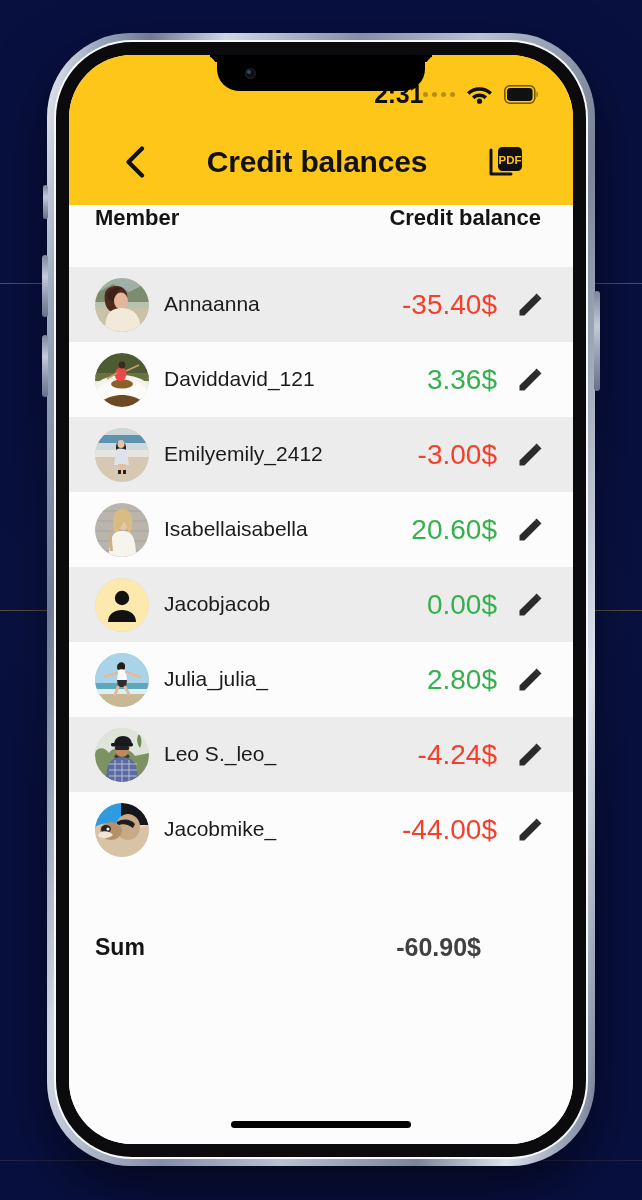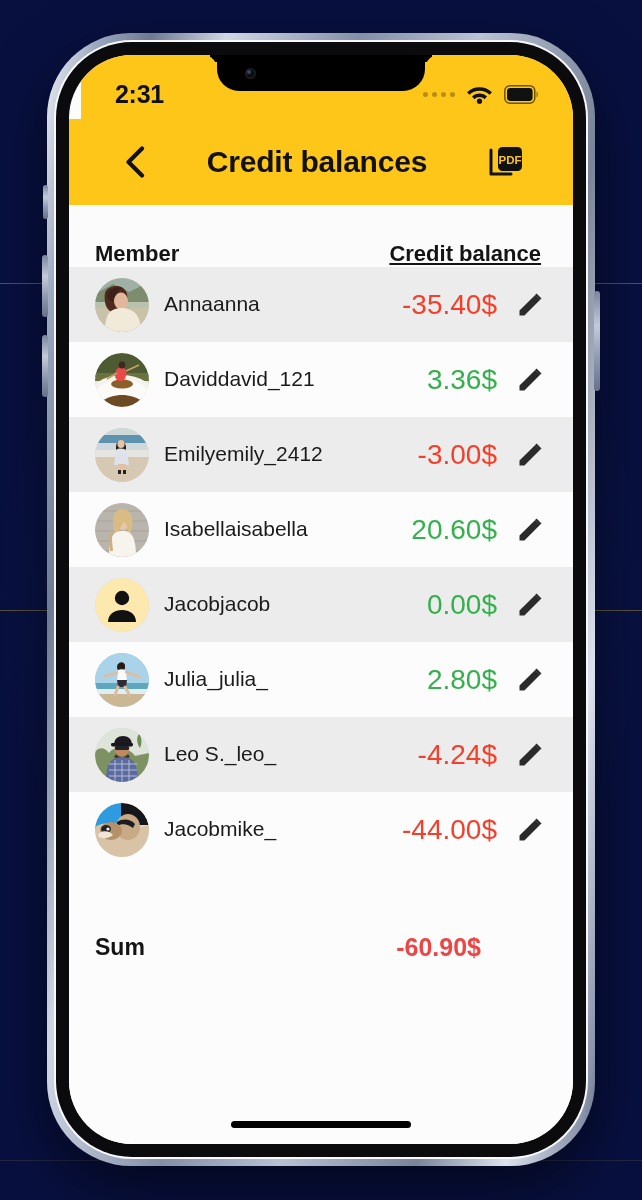--- a/index.html
+++ b/index.html
@@ -77,26 +77,26 @@
     border-radius: 3px;
   }
   .side-btn.silent { left: -4px; top: 152px; width: 5px; height: 34px; }
   .side-btn.volup  { left: -5px; top: 222px; width: 6px; height: 62px; }
   .side-btn.voldn  { left: -5px; top: 302px; width: 6px; height: 62px; }
   .side-btn.power  { right: -5px; top: 258px; width: 6px; height: 100px; }
 
   
   #status-bar {
     position: absolute;
-    top: 0; left: 12px; right: 0;
+    top: 0; left: 0; right: 0;
     height: 64px;
     background: #ffc61a;
     display: flex;
     align-items: center;
-    justify-content: space-between;
+    justify-content: flex-end;
     padding: 14px 34px 0 34px;
     z-index: 4;
   }
   #status-time {
     font-size: 25px;
     font-weight: 700;
     color: #111;
     letter-spacing: -.3px;
   }
   #status-right {
@@ -192,36 +192,35 @@
   }
   #pdf-button svg { width: 36px; height: 36px; display: block; }
 
   
   #table-header {
     position: absolute;
     top: 150px; left: 0; right: 0;
     height: 62px;
     background: #fbfbfb;
     display: flex;
-    align-items: flex-end;
+    align-items: flex-start;
     padding: 0 26px;
     z-index: 2;
   }
   #th-member {
     font-size: 22px;
     font-weight: 700;
     color: #141414;
   }
   #th-balance {
     margin-left: auto;
     font-size: 22px;
     font-weight: 700;
     color: #141414;
     padding-right: 6px;
-    text-decoration: underline;
   }
 
   
   #member-list {
     position: absolute;
     top: 212px; left: 0; right: 0;
     bottom: 0;
     background: #fcfcfc;
     z-index: 1;
   }
@@ -289,21 +288,21 @@
   }
   #sum-label {
     font-size: 23px;
     font-weight: 700;
     color: #141414;
   }
   #sum-value {
     margin-left: auto;
     font-size: 25px;
     font-weight: 700;
-    color: #ef4444;
+    color: #404040;
     padding-right: 66px;
   }
 
   
   #home-indicator {
     position: absolute;
     bottom: 16px; left: 50%;
     transform: translateX(-50%);
     width: 180px; height: 7px;
     border-radius: 4px;

